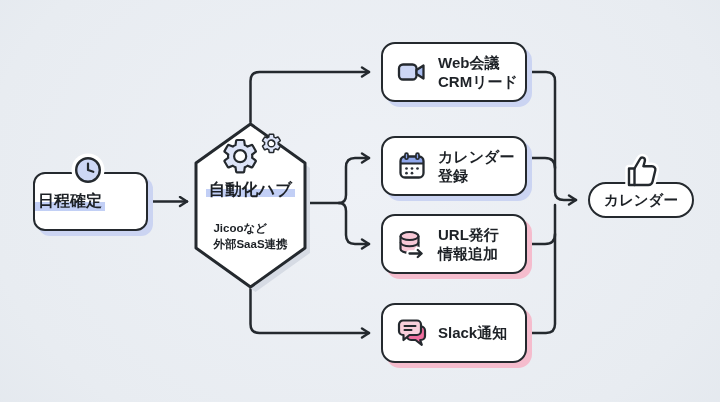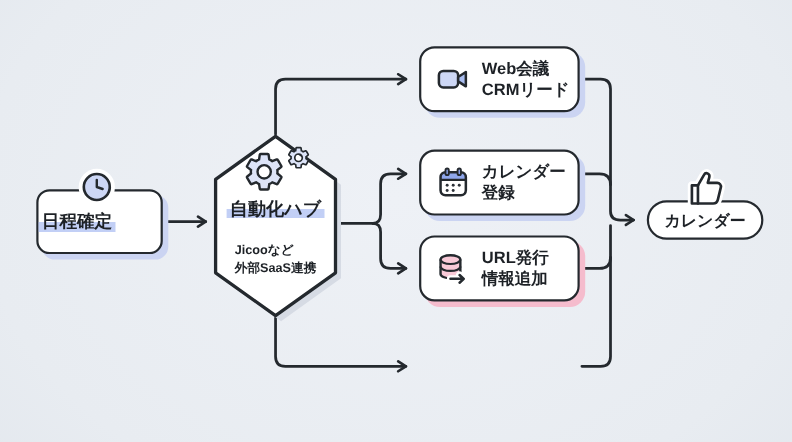--- a/index.html
+++ b/index.html
@@ -160,20 +160,31 @@
       <path d="M4.5,14.3 C4.5,16.5 8.5,18.3 13.5,18.3 C18.5,18.3 22.5,16.5 22.5,14.3" fill="none" stroke="#24292e" stroke-width="2"></path>
       <path d="M13.5,25.5 H25 M21.8,22 L25.6,25.5 L21.8,29" fill="none" stroke="#ffffff" stroke-width="6.5" stroke-linecap="round" stroke-linejoin="round"></path>
       <path d="M13.5,25.5 H25 M21.8,22 L25.6,25.5 L21.8,29" fill="none" stroke="#24292e" stroke-width="2.3" stroke-linecap="round" stroke-linejoin="round"></path>
     </svg>
     <div class="lines">
       <span class="line">URL発行</span>
       <span class="line">情報追加</span>
     </div>
   </div>
 
+  <div class="node action rounded a4 shadow-pink">
+    <svg width="32" height="32" viewBox="0 0 32 32">
+      <path d="M15,9.5 H25 A4,4 0 0 1 29,13.5 V19 A4,4 0 0 1 25,23 H24.2 L25.8,27.8 L19.5,23 H15 A4,4 0 0 1 11,19 V13.5 A4,4 0 0 1 15,9.5 Z" fill="#ef6f9f" stroke="#24292e" stroke-width="2.2" stroke-linejoin="round"></path>
+      <path d="M7,3.5 H21 A4,4 0 0 1 25,7.5 V14 A4,4 0 0 1 21,18 H13.5 L7.5,23 V18 H7 A4,4 0 0 1 3,14 V7.5 A4,4 0 0 1 7,3.5 Z" fill="#f9cfdb" stroke="#24292e" stroke-width="2.2" stroke-linejoin="round"></path>
+      <path d="M8.5,9 H19.5 M8.5,13 H15.5" fill="none" stroke="#24292e" stroke-width="2" stroke-linecap="round"></path>
+    </svg>
+    <div class="lines">
+      <span class="line">Slack通知</span>
+
+    </div>
+  </div>
 
   <div class="node result">
     <span class="label">カレンダー</span>
   </div>
   <svg class="icon-abs" style="left:622px;top:152px;" width="40" height="37" viewBox="0 0 40 37">
     <path d="M7,33 V16.5 H12.5 L18,7 C18.8,5.5 20.3,5.2 21.5,5.8 C22.7,6.4 23.2,7.7 22.8,9.2 L21.4,14.2 H30 C32.2,14.2 33.8,16.2 33.3,18.3 L30.6,29.5 C30.1,31.5 28.4,33 26.3,33 Z" fill="#ffffff" stroke="#ffffff" stroke-width="7.5" stroke-linejoin="round" stroke-linecap="round"></path>
     <path d="M7,33 V16.5 H12.5 L18,7 C18.8,5.5 20.3,5.2 21.5,5.8 C22.7,6.4 23.2,7.7 22.8,9.2 L21.4,14.2 H30 C32.2,14.2 33.8,16.2 33.3,18.3 L30.6,29.5 C30.1,31.5 28.4,33 26.3,33 Z" fill="#ffffff" stroke="#24292e" stroke-width="2.4" stroke-linejoin="round"></path>
     <path d="M12.5,33 V16.5" fill="none" stroke="#24292e" stroke-width="2.4" stroke-linecap="round"></path>
   </svg>
 

